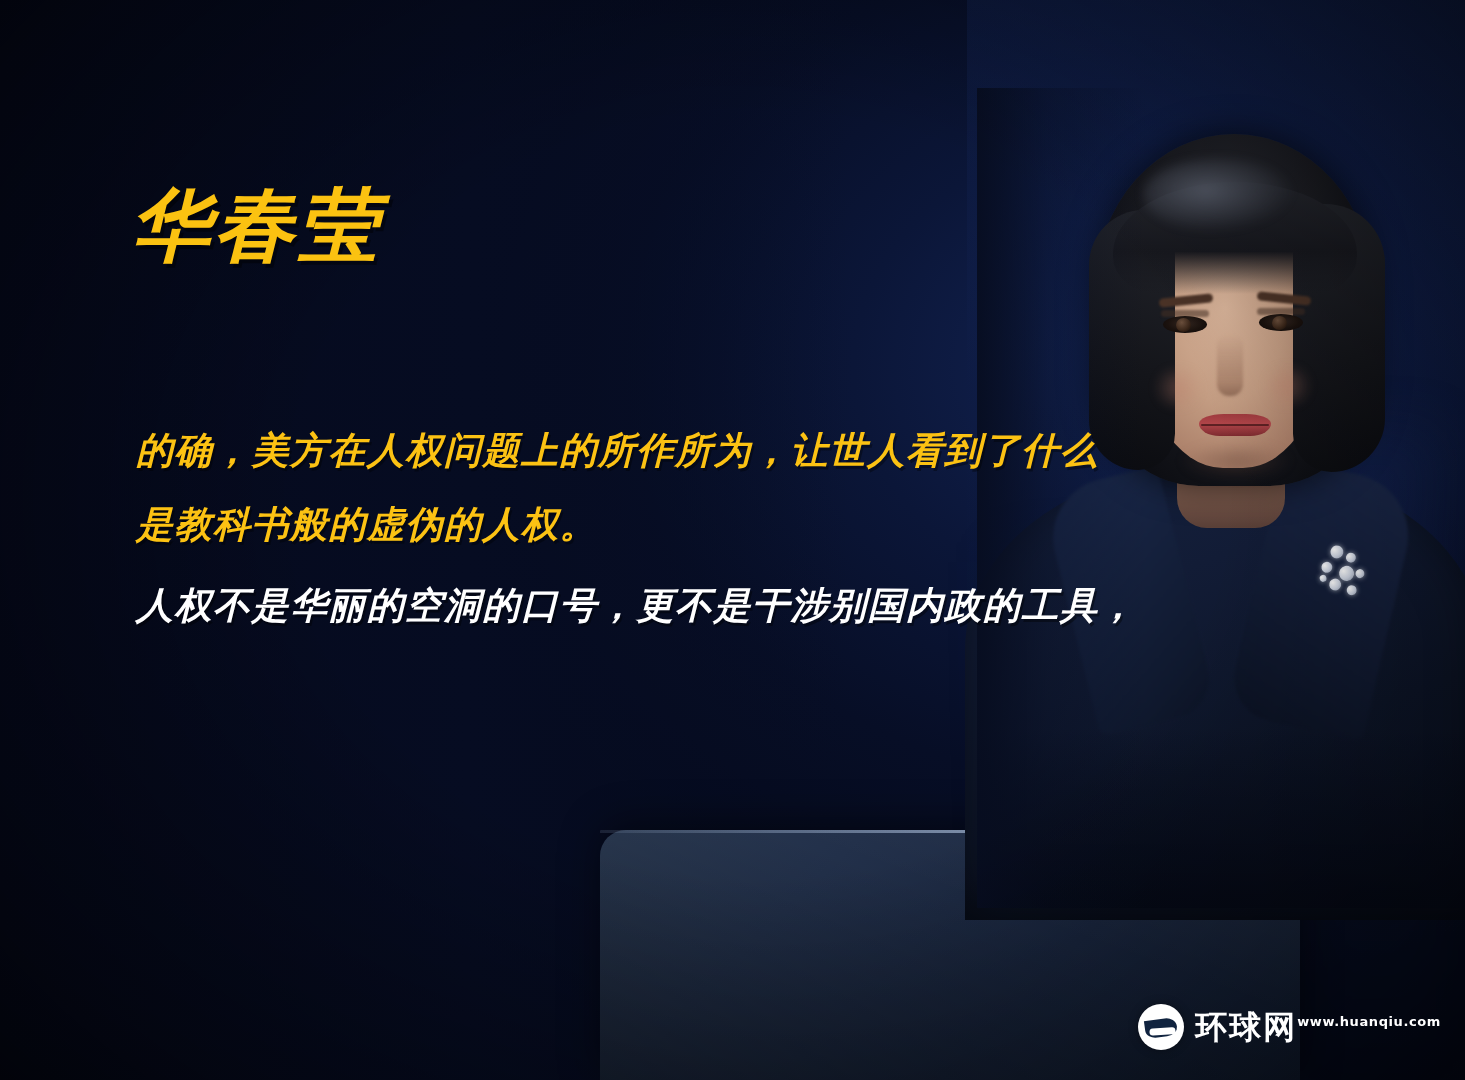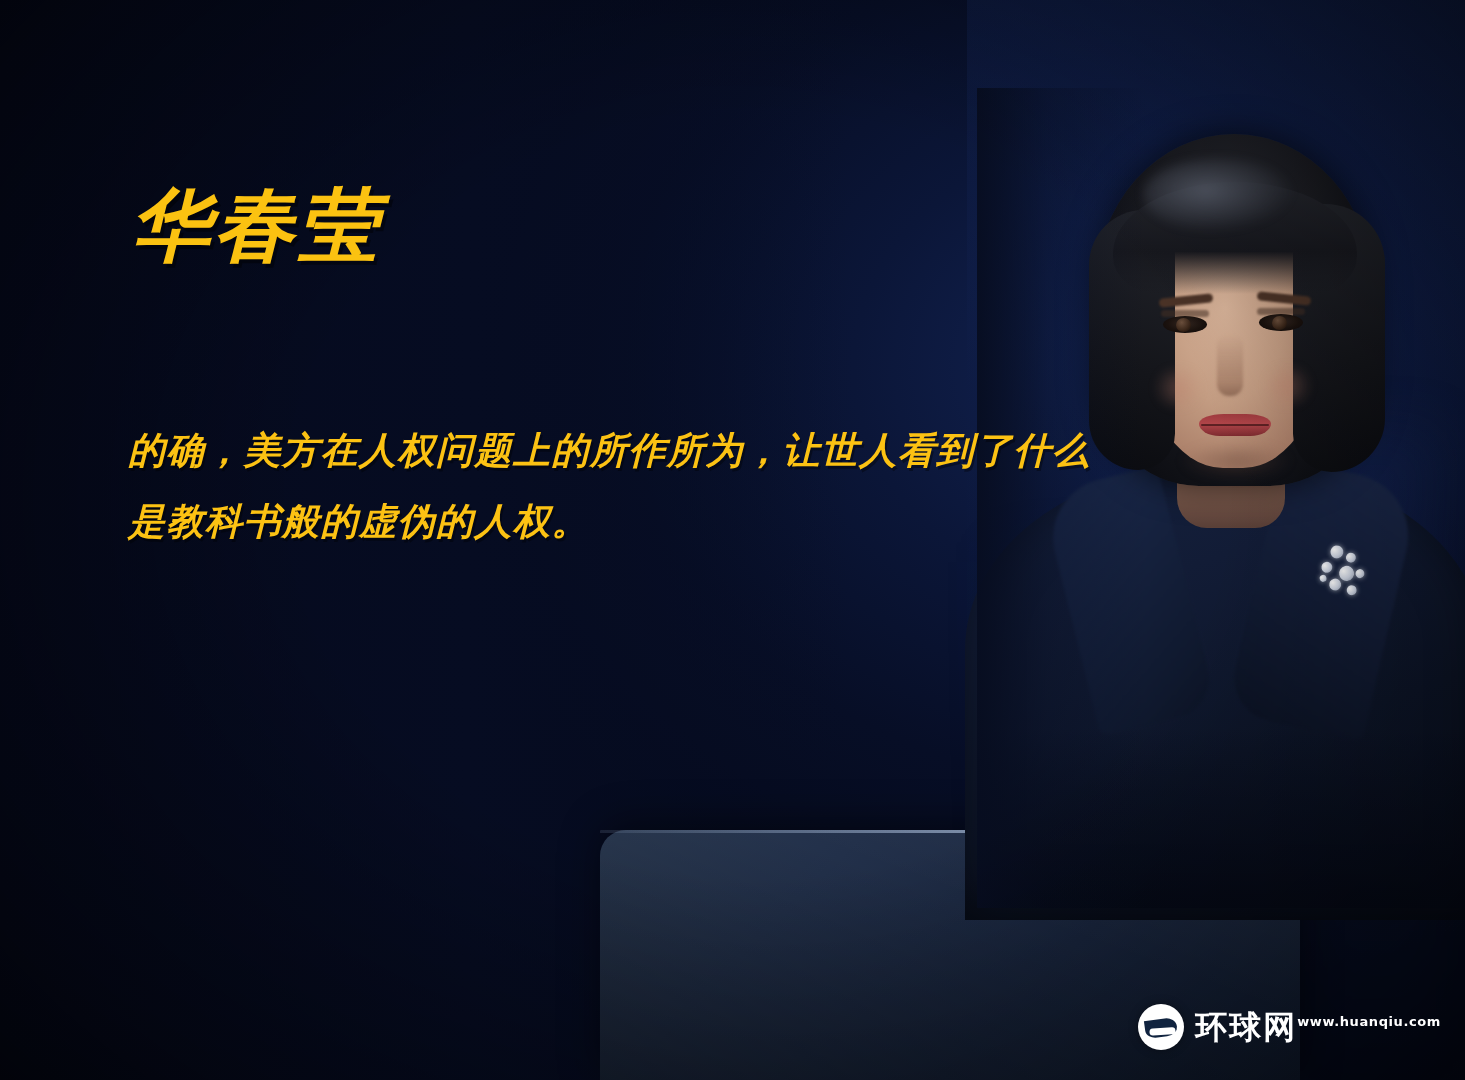--- a/index.html
+++ b/index.html
@@ -191,29 +191,29 @@
   .headline{
     position:absolute; left:130px; top:186px;
     font-size:80px; font-weight:700; font-style:italic;
     letter-spacing:4px; line-height:1;
     color:#fbc211;
     text-shadow:3px 4px 0 rgba(0,0,0,.42);
     white-space:nowrap;
   }
 
   
-  .quote{ position:absolute; left:128px; top:432px; width:960px; }
+  .quote{ position:absolute; left:136px; top:432px; width:960px; }
   .para{ margin:0; }
   .para + .para{ margin-top:44px; }
   .line{
     font-size:37px; font-weight:700; font-style:italic;
     letter-spacing:1.5px; line-height:1.0;
     white-space:nowrap;
   }
-  .line + .line{ margin-top:37px;font-family:Liberation Mono, monospace; }
+  .line + .line{ margin-top:37px; }
   .para-gold .line{ color:#fcc213; text-shadow:2px 3px 0 rgba(0,0,0,.35); }
   .para-white .line{ color:#ffffff; text-shadow:2px 3px 0 rgba(0,0,0,.38); }
 
   
   .logo{
     position:absolute; right:24px; bottom:30px;
     display:flex; align-items:center; gap:11px;
   }
   .logo-mark{
     width:46px; height:46px; border-radius:50%;
@@ -299,20 +299,21 @@
   <div class="bg-vignette"></div>
 
   <div class="headline">华春莹</div>
 
   <div class="quote">
     <div class="para para-gold">
       <div class="line">的确，美方在人权问题上的所作所为，让世人看到了什么</div>
       <div class="line">是教科书般的虚伪的人权。</div>
     </div>
     <div class="para para-white">
+      <div class="line">人权不是华丽的空洞的口号，更不是干涉别国内政的工具，</div>
     </div>
   </div>
 
   <div class="logo">
     <div class="logo-mark">
       <span class="swoosh"></span>
     </div>
     <div class="logo-text">
       <span class="logo-cn">环球网</span>
       <span class="logo-url">www.huanqiu.com</span>

